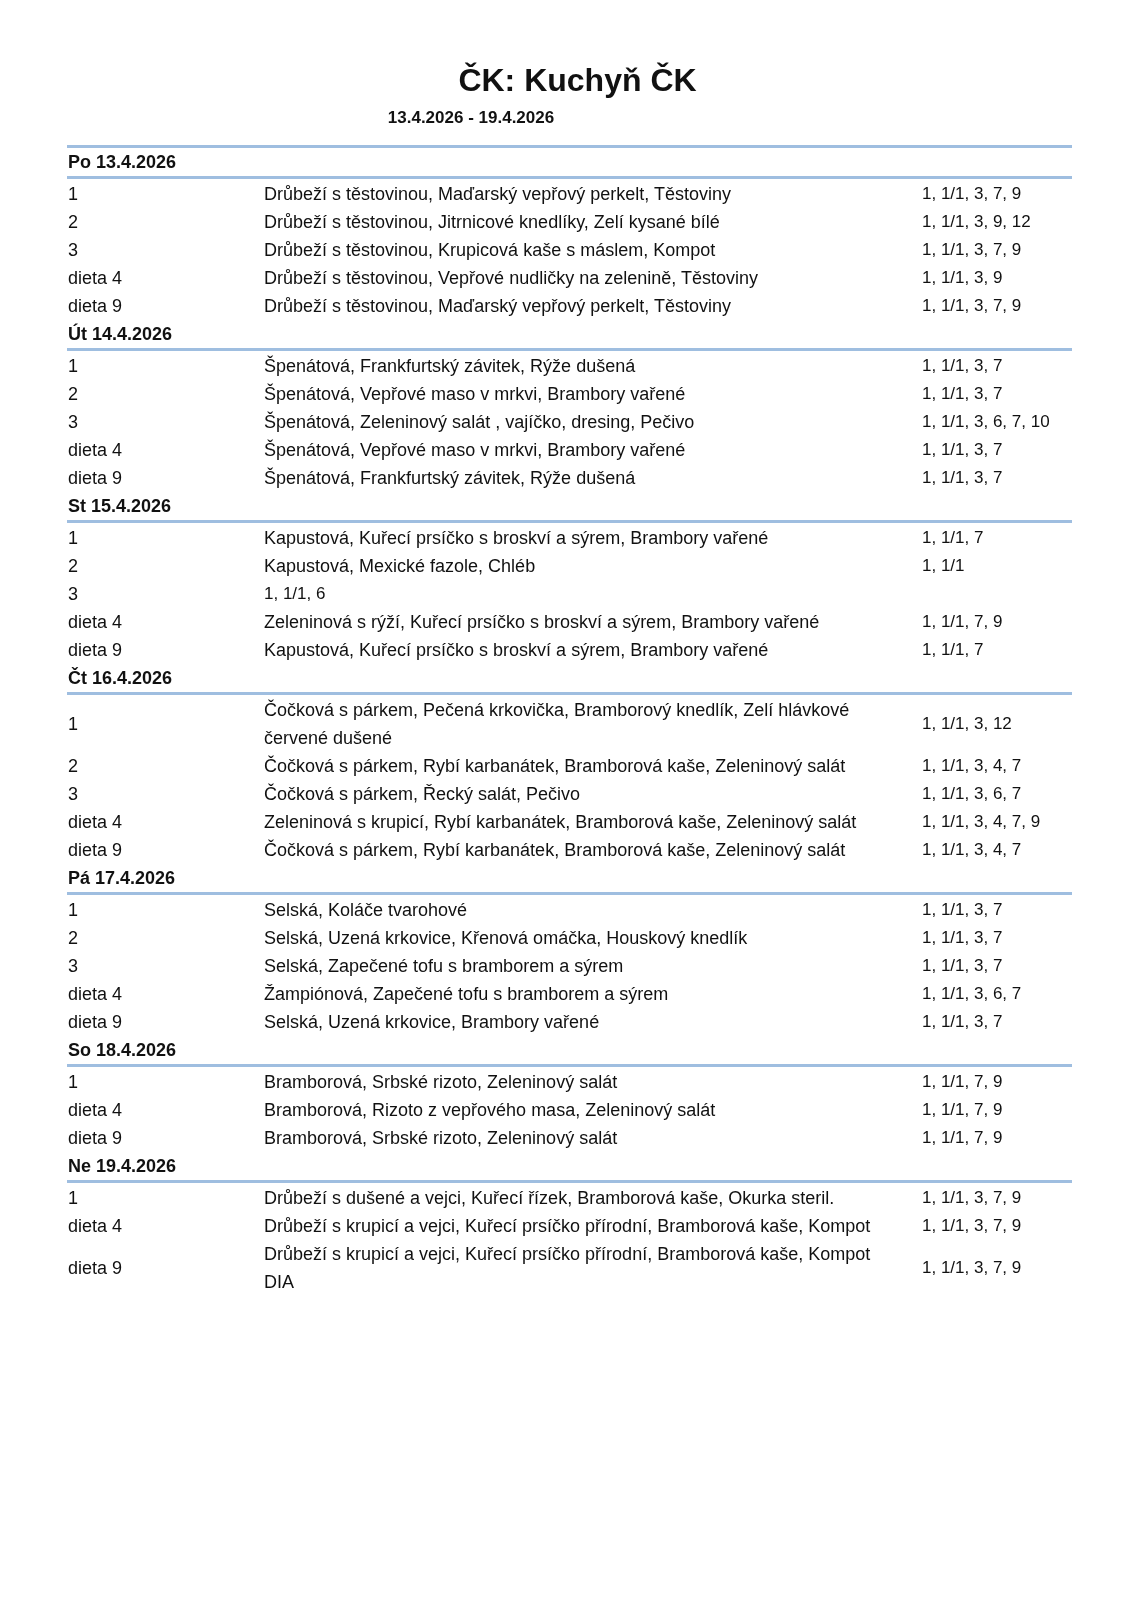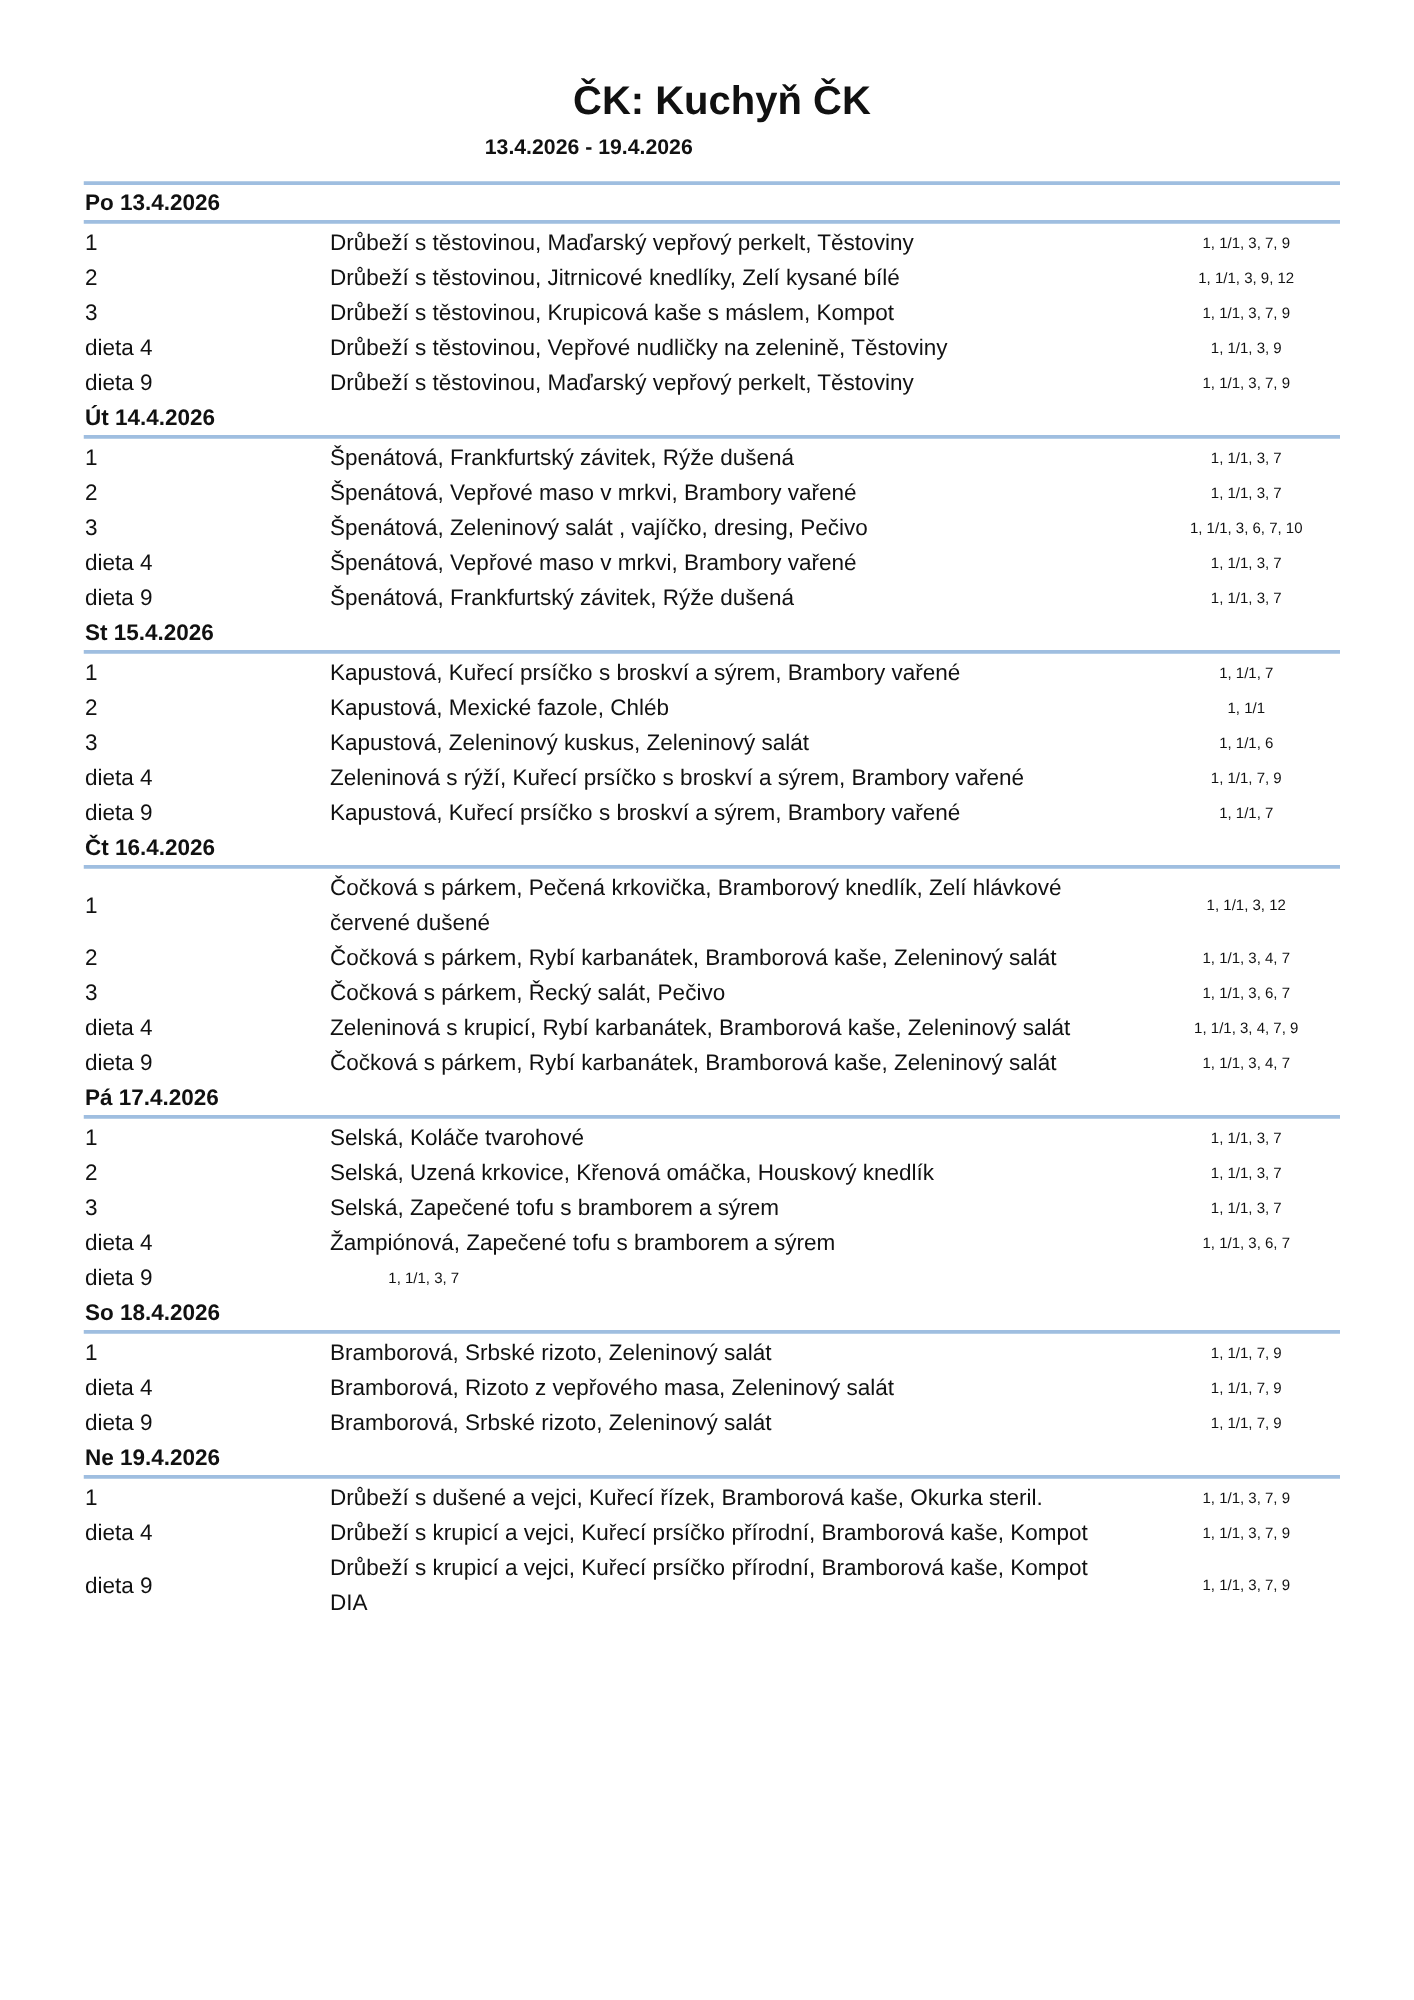--- a/index.html
+++ b/index.html
@@ -5,21 +5,21 @@
   html, body { margin: 0; padding: 0; background: #ffffff; }
   body { width: 1131px; height: 1600px; position: relative; font-family: "Liberation Sans", sans-serif; color: #111; }
   .title { position: absolute; top: 62px; left: 0; width: 1131px; text-align: center; font-size: 32px; font-weight: bold; margin-left: 12px; }
   .subtitle { position: absolute; top: 108px; left: 0; width: 942px; text-align: center; font-size: 17px; font-weight: bold; }
   .menu { position: absolute; top: 145px; left: 67px; width: 1005px; }
   .day-head { border-top: 3px solid #9fbee0; border-bottom: 3px solid #9fbee0; height: 28px; line-height: 28px; font-size: 18px; font-weight: bold; padding-left: 1px; }
   .day + .day .day-head { border-top: none; }
   .row { display: flex; align-items: center; font-size: 18px; min-height: 28px; }
   .row .lbl { width: 196px; flex: none; padding-left: 1px; }
   .row .dish { flex: 1; line-height: 28px; padding-right: 20px; }
-  .row .alg { flex: none; width: 150px; text-align: center; font-size: 12px; }
+  .row .alg { flex: none; width: 150px; text-align: left; font-size: 17px; }
   .day-body { padding-top: 1px; }
 </style>
 </head>
 <body>
 
 <div class="title">ČK: Kuchyň ČK</div>
 <div class="subtitle">13.4.2026 - 19.4.2026</div>
 
 <div class="menu" id="menu">
     <div class="day">
@@ -90,21 +90,20 @@
     <div class="dish">Kapustová, Kuřecí prsíčko s broskví a sýrem, Brambory vařené</div>
     <div class="alg">1, 1/1, 7</div>
   </div>
         <div class="row">
     <div class="lbl">2</div>
     <div class="dish">Kapustová, Mexické fazole, Chléb</div>
     <div class="alg">1, 1/1</div>
   </div>
         <div class="row">
     <div class="lbl">3</div>
-    <div class="dish">Kapustová, Zeleninový kuskus, Zeleninový salát</div>
     <div class="alg">1, 1/1, 6</div>
   </div>
         <div class="row">
     <div class="lbl">dieta 4</div>
     <div class="dish">Zeleninová s rýží, Kuřecí prsíčko s broskví a sýrem, Brambory vařené</div>
     <div class="alg">1, 1/1, 7, 9</div>
   </div>
         <div class="row">
     <div class="lbl">dieta 9</div>
     <div class="dish">Kapustová, Kuřecí prsíčko s broskví a sýrem, Brambory vařené</div>
@@ -160,20 +159,21 @@
     <div class="dish">Selská, Zapečené tofu s bramborem a sýrem</div>
     <div class="alg">1, 1/1, 3, 7</div>
   </div>
         <div class="row">
     <div class="lbl">dieta 4</div>
     <div class="dish">Žampiónová, Zapečené tofu s bramborem a sýrem</div>
     <div class="alg">1, 1/1, 3, 6, 7</div>
   </div>
         <div class="row">
     <div class="lbl">dieta 9</div>
+    <div class="dish">Selská, Uzená krkovice, Brambory vařené</div>
     <div class="alg">1, 1/1, 3, 7</div>
   </div>
       </div>
   </div>
     <div class="day">
     <div class="day-head">So 18.4.2026</div>
     <div class="day-body">
         <div class="row">
     <div class="lbl">1</div>
     <div class="dish">Bramborová, Srbské rizoto, Zeleninový salát</div>

